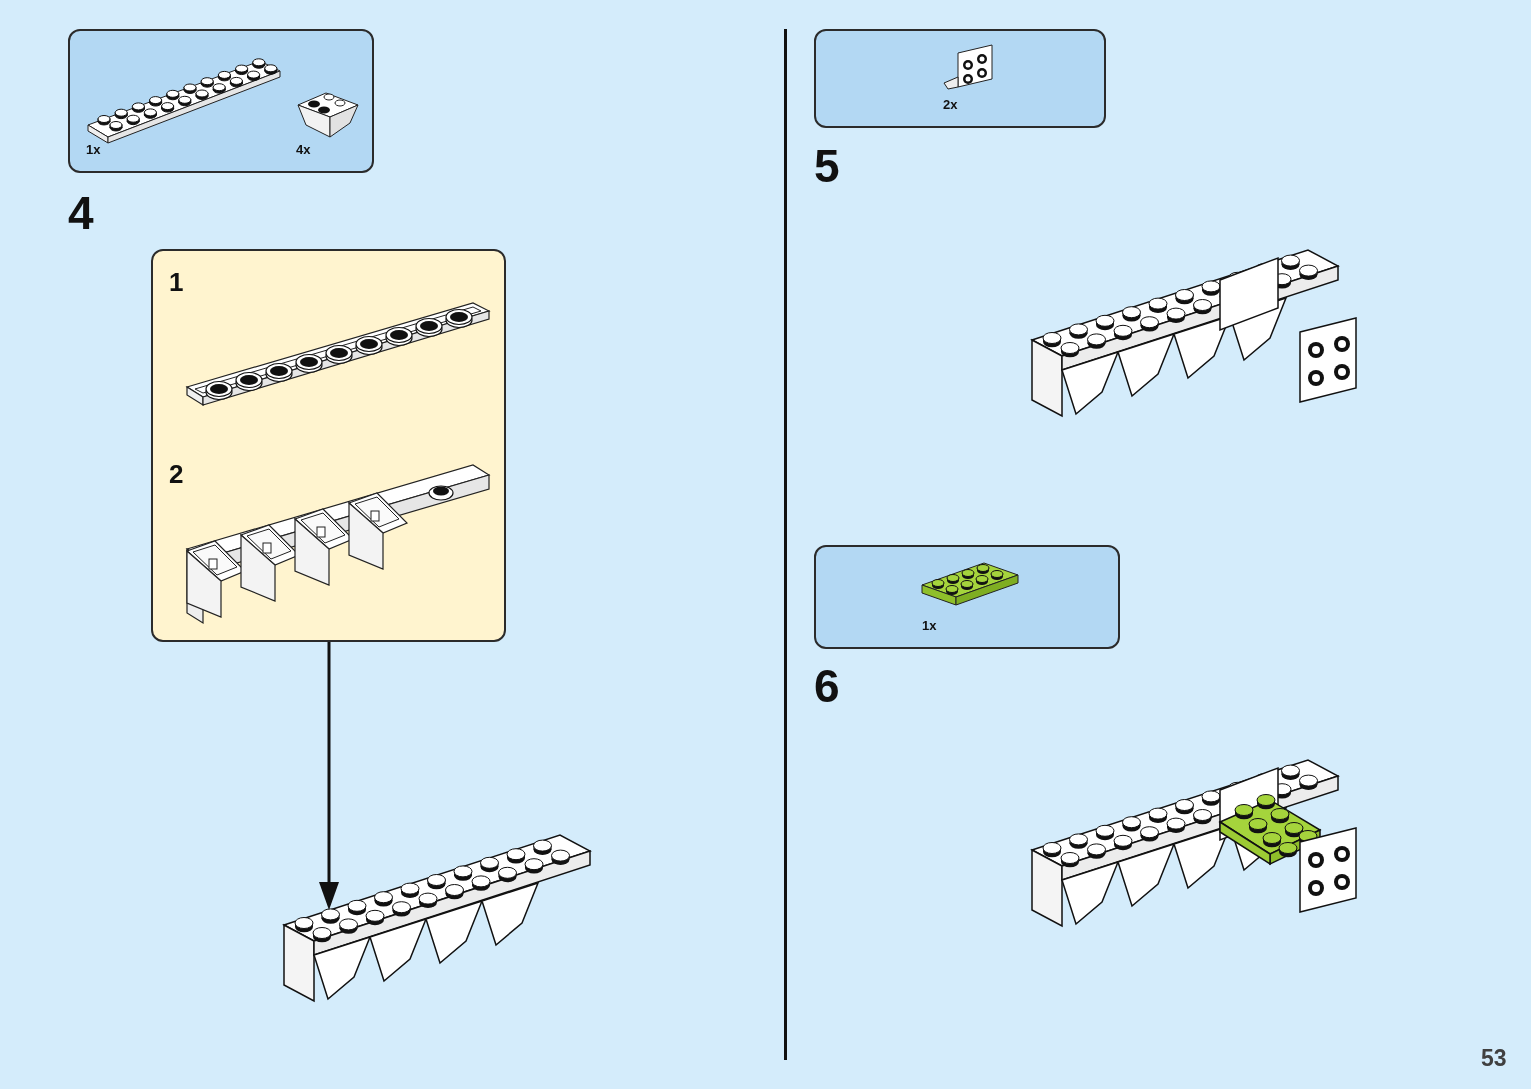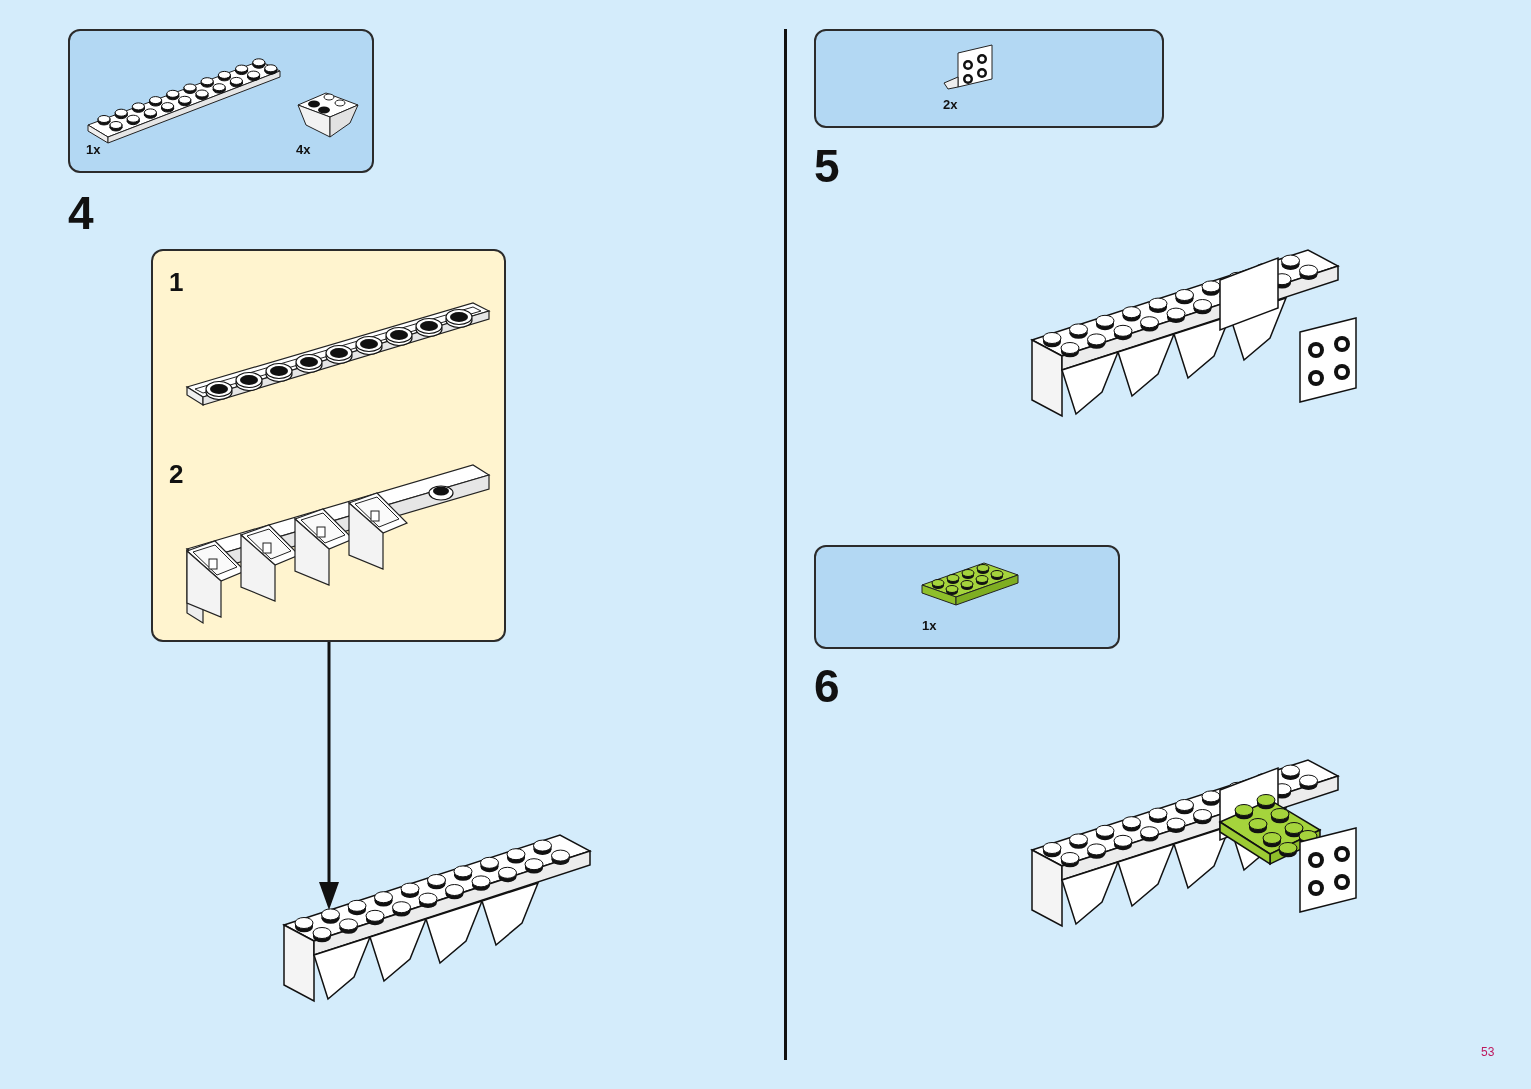--- a/index.html
+++ b/index.html
@@ -39,23 +39,23 @@
   }
   .sub-num {
     position: absolute;
     font-weight: bold;
     font-size: 26px;
     color: #111;
     line-height: 1;
   }
   .page-num {
     position: absolute;
-    font-weight: normal;
-    font-size: 12px;
-    color: #be185d;
+    font-weight: bold;
+    font-size: 23px;
+    color: #404040;
   }
   .divider {
     position: absolute;
     left: 784px; top: 29px;
     width: 3px; height: 1031px;
     background: #111;
   }
   svg { position: absolute; overflow: visible; }
 </style>
 </head>
@@ -387,21 +387,21 @@
       <g>
         <ellipse cx="280.5" cy="44.45000000000001" rx="9" ry="5.5" fill="#111"></ellipse>
         <rect x="271.5" y="40.60000000000001" width="18" height="3.8499999999999996" fill="#111"></rect>
         <ellipse cx="280.5" cy="40.60000000000001" rx="9" ry="5.5" fill="#fff" stroke="#111" stroke-width="1"></ellipse>
       </g>
     </g>
 </svg>
 
 <div class="divider"></div>
 
-<div class="parts-box" style="left:814px; top:29px; width:350px; height:99px;">
+<div class="parts-box" style="left:814px; top:29px; width:292px; height:99px;">
   <svg width="60" height="60" style="left:124px; top:14px;" viewBox="0 0 60 60">
     <polygon points="18,8 52,0 52,34 18,42" fill="#fff" stroke="#222" stroke-width="1"></polygon>
     <polygon points="4,38 18,32 18,42 8,44" fill="#eee" stroke="#222" stroke-width="1"></polygon>
     <circle cx="28" cy="20" r="5" fill="#111"></circle>
       <circle cx="28" cy="20" r="2.5" fill="#fff"></circle>
     <circle cx="42" cy="14" r="5" fill="#111"></circle>
       <circle cx="42" cy="14" r="2.5" fill="#fff"></circle>
     <circle cx="28" cy="34" r="5" fill="#111"></circle>
       <circle cx="28" cy="34" r="2.5" fill="#fff"></circle>
     <circle cx="42" cy="28" r="5" fill="#111"></circle>

